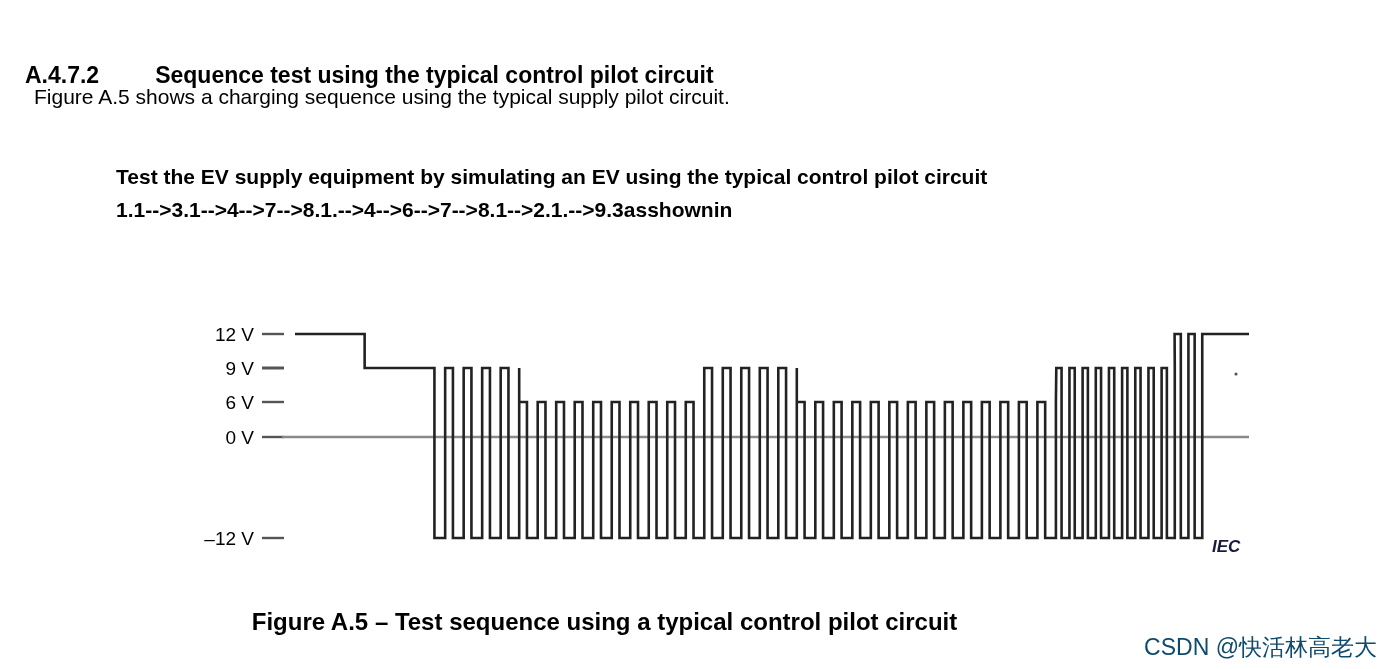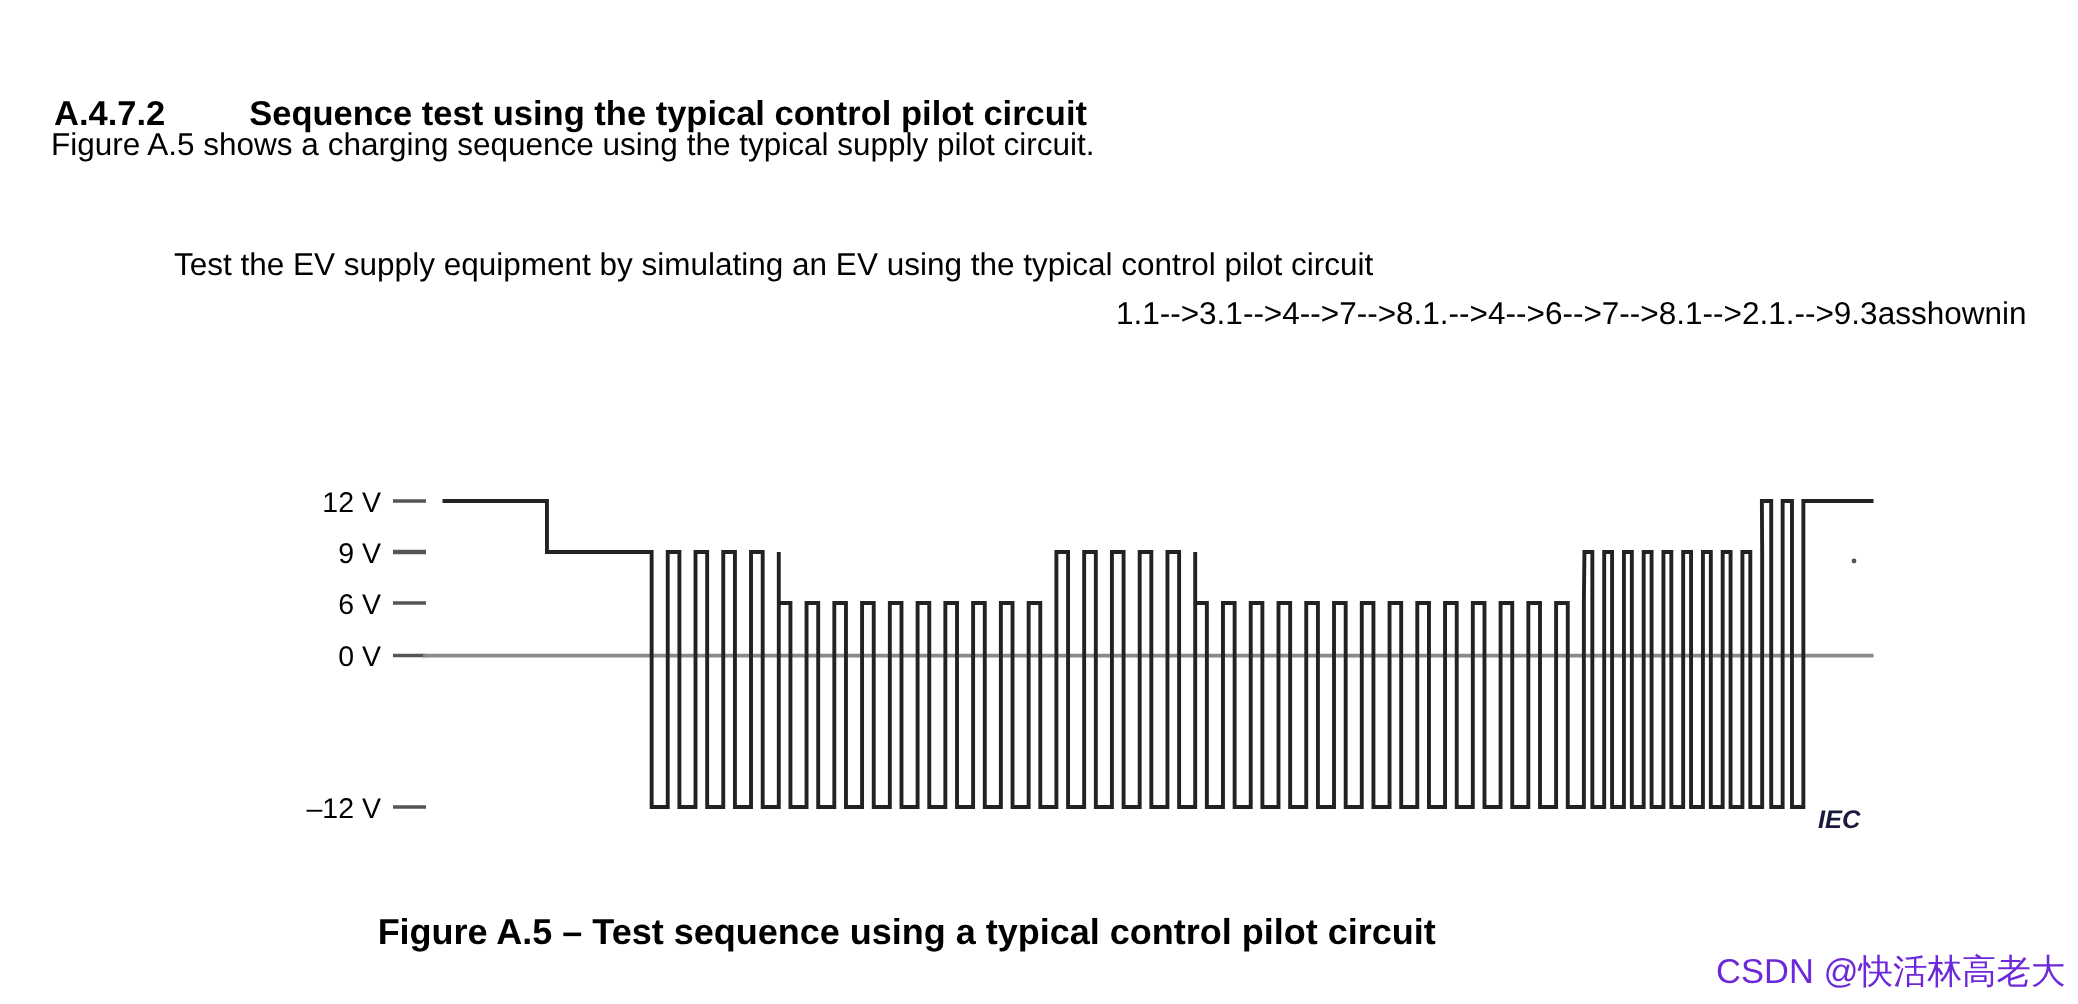--- a/index.html
+++ b/index.html
@@ -13,21 +13,21 @@
     height: 669px;
     position: relative;
     overflow: hidden;
     font-family: "Liberation Sans", sans-serif;
     color: #000000;
   }
 
   
   .clause-heading {
     position: absolute;
-    left: 36px;
+    left: 25px;
     top: 22px;
     display: flex;
     align-items: baseline;
     white-space: nowrap;
     text-align: center;
   }
   .clause-number {
     font-size: 23px;
     font-weight: bold;
     letter-spacing: 0px;
@@ -53,24 +53,25 @@
     position: absolute;
     left: 116px;
     top: 160px;
     width: 1235px;
     font-size: 21px;
     line-height: 33px;
   }
   .body-line {
     display: block;
     white-space: nowrap;
+    font-weight: bold;
   }
   .body-line.justified {
     display: flex;
-    justify-content: flex-end;
+    justify-content: flex-start;
   }
   .body-line.justified > span { white-space: pre; }
 
   
   .figure-area {
     position: absolute;
     left: 12px;
     top: 300px;
     width: 1366px;
     height: 270px;
@@ -101,21 +102,21 @@
     font-weight: bold;
     white-space: nowrap;
   }
 
   
   .watermark {
     position: absolute;
     right: 8px;
     bottom: 6px;
     font-size: 23px;
-    color: #6d28d9;
+    color: #0c4a6e;
     white-space: nowrap;
     user-select: none;
   }
 </style>
 </head>
 <body>
 
 <div class="clause-heading">
   <span class="clause-number">A.4.7.2</span>
   <span class="clause-title">Sequence test using the typical control pilot circuit</span>

